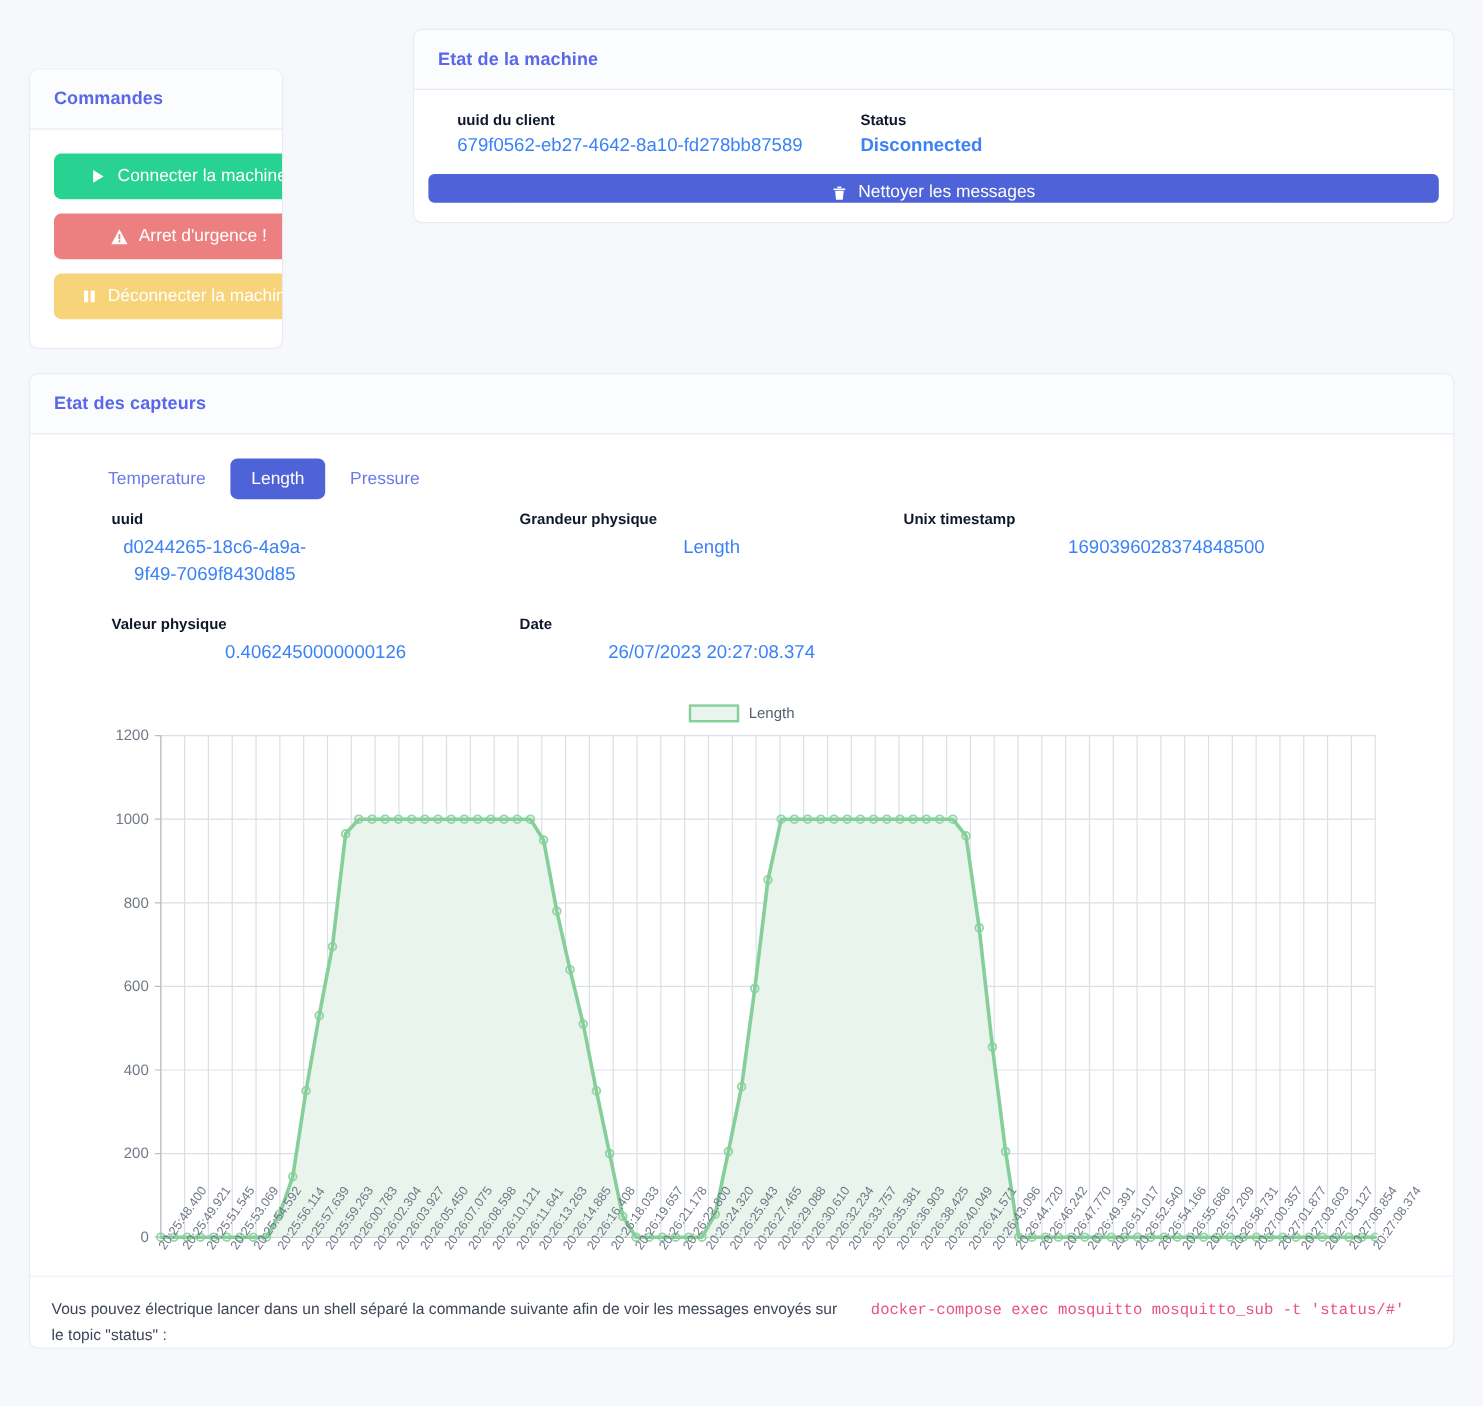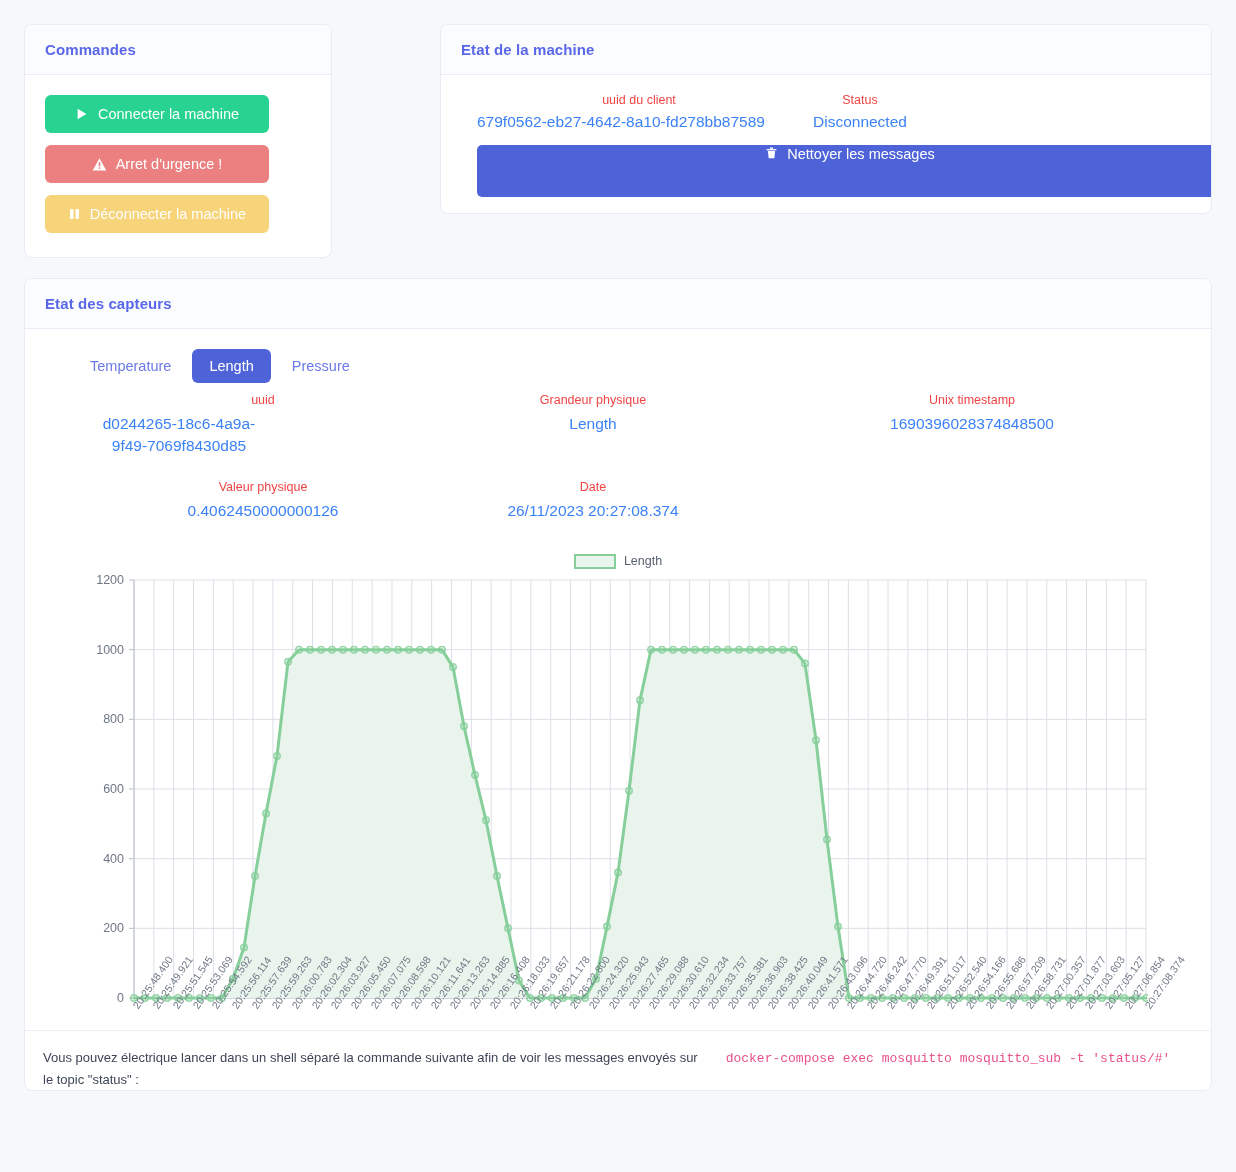--- a/index.html
+++ b/index.html
@@ -25,21 +25,21 @@
     border-bottom:1px solid #e9ecf4;
     padding:16px 20px;
     font-size:15px;
     font-weight:bold;
     color:#5a67e8;
     letter-spacing:.1px;
   }
   .card-body { padding:18px 20px 20px 20px; }
 
   
-  .card-cmd { width:308px; margin-right:108px; }
+  .card-cmd { width:212px; margin-right:108px;margin-top:33px; }
   .card-cmd .card-body { padding:20px 20px 24px 20px; }
   .btn {
     display:flex; align-items:center; justify-content:center;
     gap:9px;
     width:224px; height:38px;
     border:none; border-radius:6px;
     color:#ffffff; font-size:14.5px;
     font-family:"Liberation Sans", sans-serif;
     cursor:pointer;
     margin-bottom:12px;
@@ -51,33 +51,32 @@
   .btn-emergency { background:#ec8080; }
   .ic { display:inline-block; line-height:0; }
 
   
   .card-machine { flex:1; }
   .card-machine .card-body { padding:18px 12px 16px 12px; }
   .fieldrow { display:flex; padding:0 0 12px 0; }
   .fld-uuidclient { width:348px; padding-left:24px; }
   .fld-status { padding-left:12px; }
   .lbl {
-    font-size:12.5px; color:#ef4444;
-    margin-bottom:6px; font-weight:normal;text-align:center;
+    font-size:12.5px; color:#0f172a;
+    margin-bottom:6px; font-weight:bold;
   }
   .val { font-size:15.5px; color:#3b82f6; }
-  .val-strong { font-weight:normal; }
+  .val-strong { font-weight:bold; }
   .btn-clean {
-    display:flex; align-items:flex-start; justify-content:center; gap:9px;
-    width:100%; height:52px;
+    display:flex; align-items:flex-end; justify-content:center; gap:9px;
+    width:100%; height:24px;
     background:#4e63d8; border:none; border-radius:5px;
     color:#fff; font-size:14.5px; cursor:pointer;
     font-family:"Liberation Sans", sans-serif;
     margin-top:2px;
-    margin-left:24px;
   }
 
   
   .card-sensors { margin-top:20px; }
   .card-sensors .card-body { padding:20px 20px 0 20px; }
 
   .tabs { display:flex; gap:4px; padding-left:28px; margin-bottom:4px; }
   .tab {
     padding:9px 17px; border-radius:6px;
     font-size:14.5px; color:#6b7ae8; cursor:pointer;
@@ -221,21 +220,21 @@
           <div class="lbl">Unix timestamp</div>
           <div class="val">1690396028374848500</div>
         </div>
 
         <div class="cell">
           <div class="lbl">Valeur physique</div>
           <div class="val">0.4062450000000126</div>
         </div>
         <div class="cell">
           <div class="lbl">Date</div>
-          <div class="val">26/11/2023 20:27:08.374</div>
+          <div class="val">26/07/2023 20:27:08.374</div>
         </div>
       </div>
 
       <div class="chart-wrap">
         <div class="legend">
           <span class="legend-swatch"></span>
           <span class="legend-label">Length</span>
         </div>
         <svg class="plot" id="plot" viewBox="0 0 1060 430" preserveAspectRatio="none">
             <line x1="46" y1="424" x2="1058" y2="424" stroke="#dcdfe6" stroke-width="1"></line>

